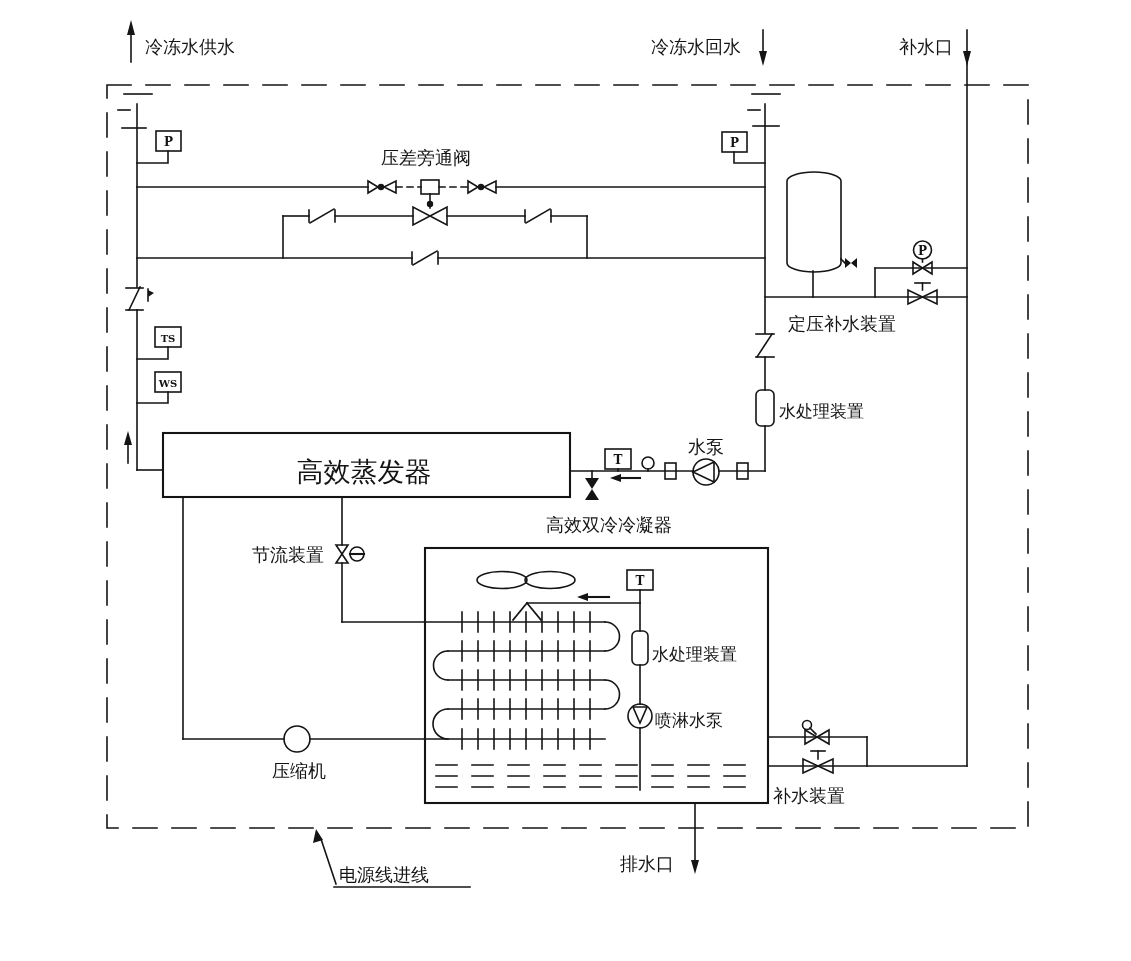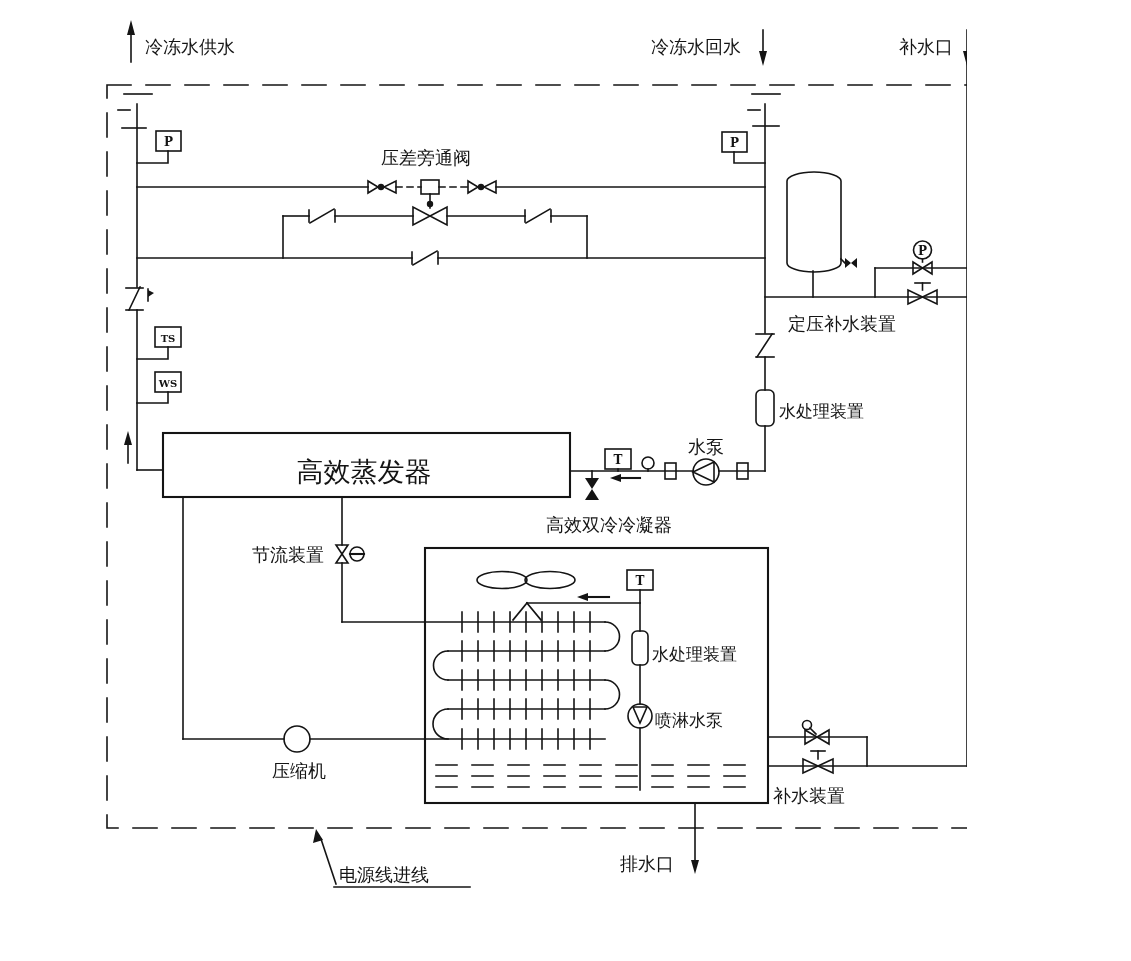--- a/index.html
+++ b/index.html
@@ -1,16 +1,16 @@
 <!DOCTYPE html>
 <html><head>
 <meta charset="utf-8">
 <style>
   html,body{margin:0;padding:0;background:#fff;}
-  .stage{position:relative;width:967px;height:961px;background:#ffffff;overflow:hidden;}
+  .stage{position:relative;width:1131px;height:961px;background:#ffffff;overflow:hidden;}
   svg{display:block;}
   .ln{stroke:#141414;stroke-width:1.6;fill:none;stroke-linecap:square;}
   .ln2{stroke:#141414;stroke-width:2.1;fill:none;stroke-linecap:square;}
   .dash{stroke-dasharray:6 5;}
   .blk{fill:#141414;stroke:none;}
   .lbl{font-family:"DejaVu Sans","Liberation Sans",sans-serif;fill:#141414;font-size:18px;}
   .lblB{font-family:"DejaVu Sans","Liberation Sans",sans-serif;fill:#141414;font-size:27px;}
   .sen{font-family:"DejaVu Serif","Liberation Serif",serif;font-weight:bold;fill:#141414;font-size:12px;text-anchor:middle;}
   .sen2{font-family:"DejaVu Serif","Liberation Serif",serif;font-weight:bold;fill:#141414;font-size:10px;text-anchor:middle;}
 </style>

